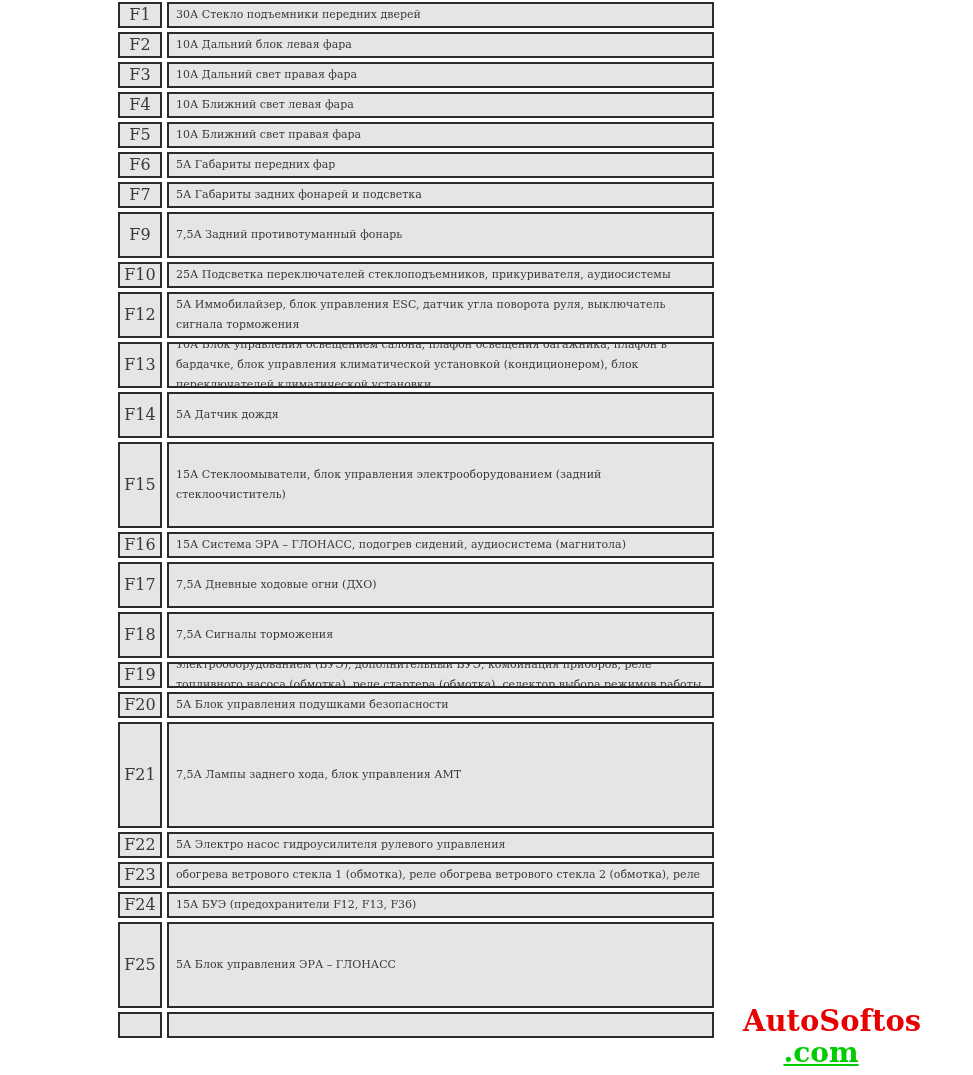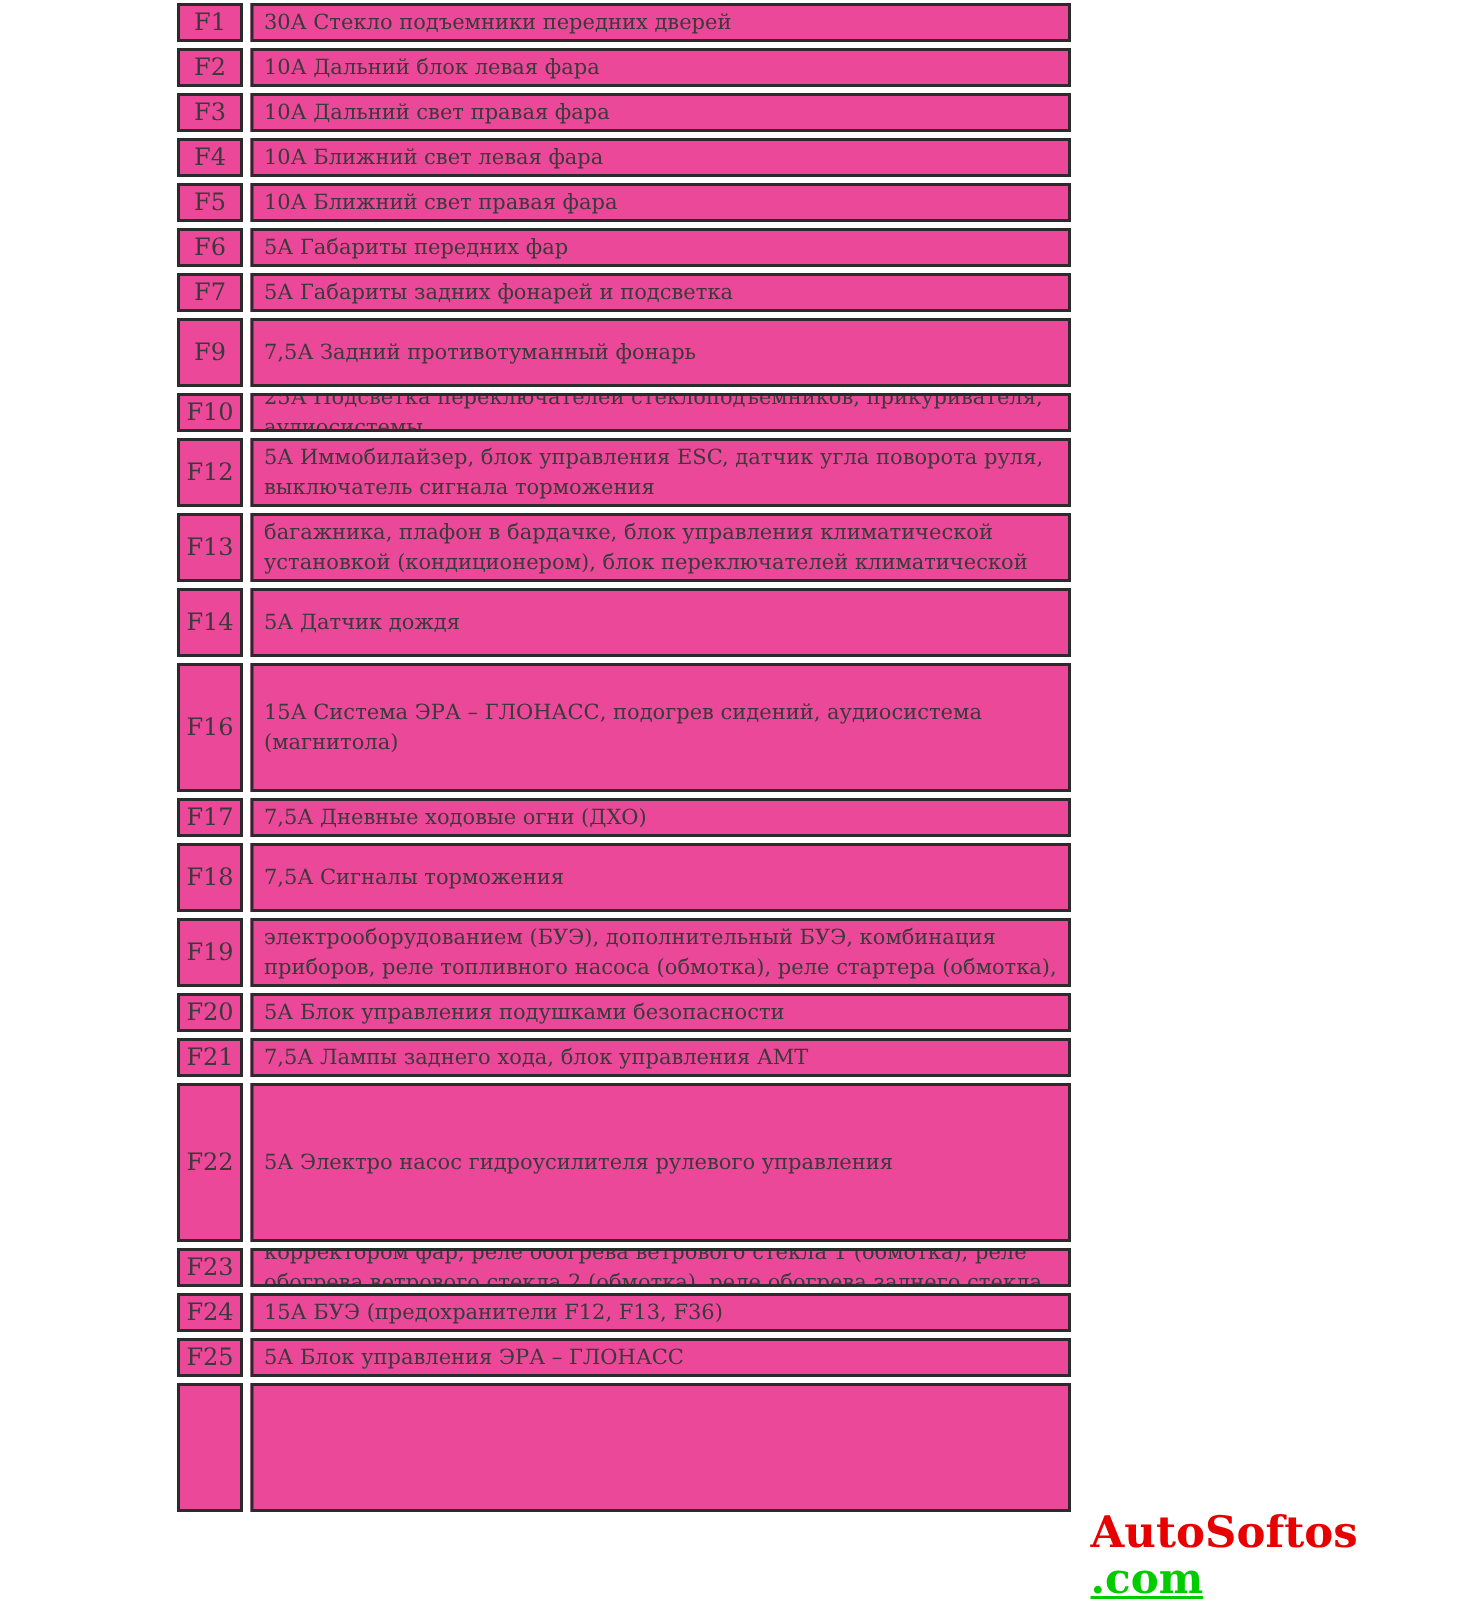--- a/index.html
+++ b/index.html
@@ -30,47 +30,47 @@
   .row:nth-child(8), .row:nth-child(10), .row:nth-child(11),
   .row:nth-child(12), .row:nth-child(15), .row:nth-child(16) { height: 46px; }
   
   .row:nth-child(13), .row:nth-child(23) { height: 86px; }
   
   .row:nth-child(19) { height: 106px; }
 
   .cell {
     box-sizing: border-box;
     border: 2px solid #2b2b2b;
-    background: #ec4899;
+    background: #e5e5e5;
     display: flex;
     align-items: center;
     overflow: hidden;
     height: 100%;
   }
   .cell.num {
     width: 44px;
     margin-right: 5px;
     justify-content: center;
     font-size: 16px;
     line-height: 20px;
     flex: 0 0 auto;
   }
   .cell.desc {
     width: 547px;
     padding: 0 6px 0 7px;
-    font-size: 14px;
+    font-size: 11px;
     line-height: 20px;
     flex: 0 0 auto;
   }
   .watermark {
     position: absolute;
-    left: 727px;
+    left: 743px;
     top: 1005px;
     width: 156px;
-    text-align: left;
+    text-align: center;
     font-family: "DejaVu Serif", serif;
     font-weight: bold;
   }
   .watermark .wm-line1 {
     font-size: 29px;
     line-height: 33px;
     color: #e80000;
     letter-spacing: 0px;
   }
   .watermark .wm-line2 {
@@ -140,20 +140,24 @@
   <div class="row">
     <div class="cell num">F13</div>
     <div class="cell desc">10А Блок управления освещением салона, плафон освещения багажника, плафон в бардачке, блок управления климатической установкой (кондиционером), блок переключателей климатической установки</div>
   </div>
 
   <div class="row">
     <div class="cell num">F14</div>
     <div class="cell desc">5А Датчик дождя</div>
   </div>
 
+  <div class="row">
+    <div class="cell num">F15</div>
+    <div class="cell desc">15А Стеклоомыватели, блок управления электрооборудованием (задний стеклоочиститель)</div>
+  </div>
 
   <div class="row">
     <div class="cell num">F16</div>
     <div class="cell desc">15А Система ЭРА – ГЛОНАСС, подогрев сидений, аудиосистема (магнитола)</div>
   </div>
 
   <div class="row">
     <div class="cell num">F17</div>
     <div class="cell desc">7,5А Дневные ходовые огни (ДХО)</div>
   </div>

